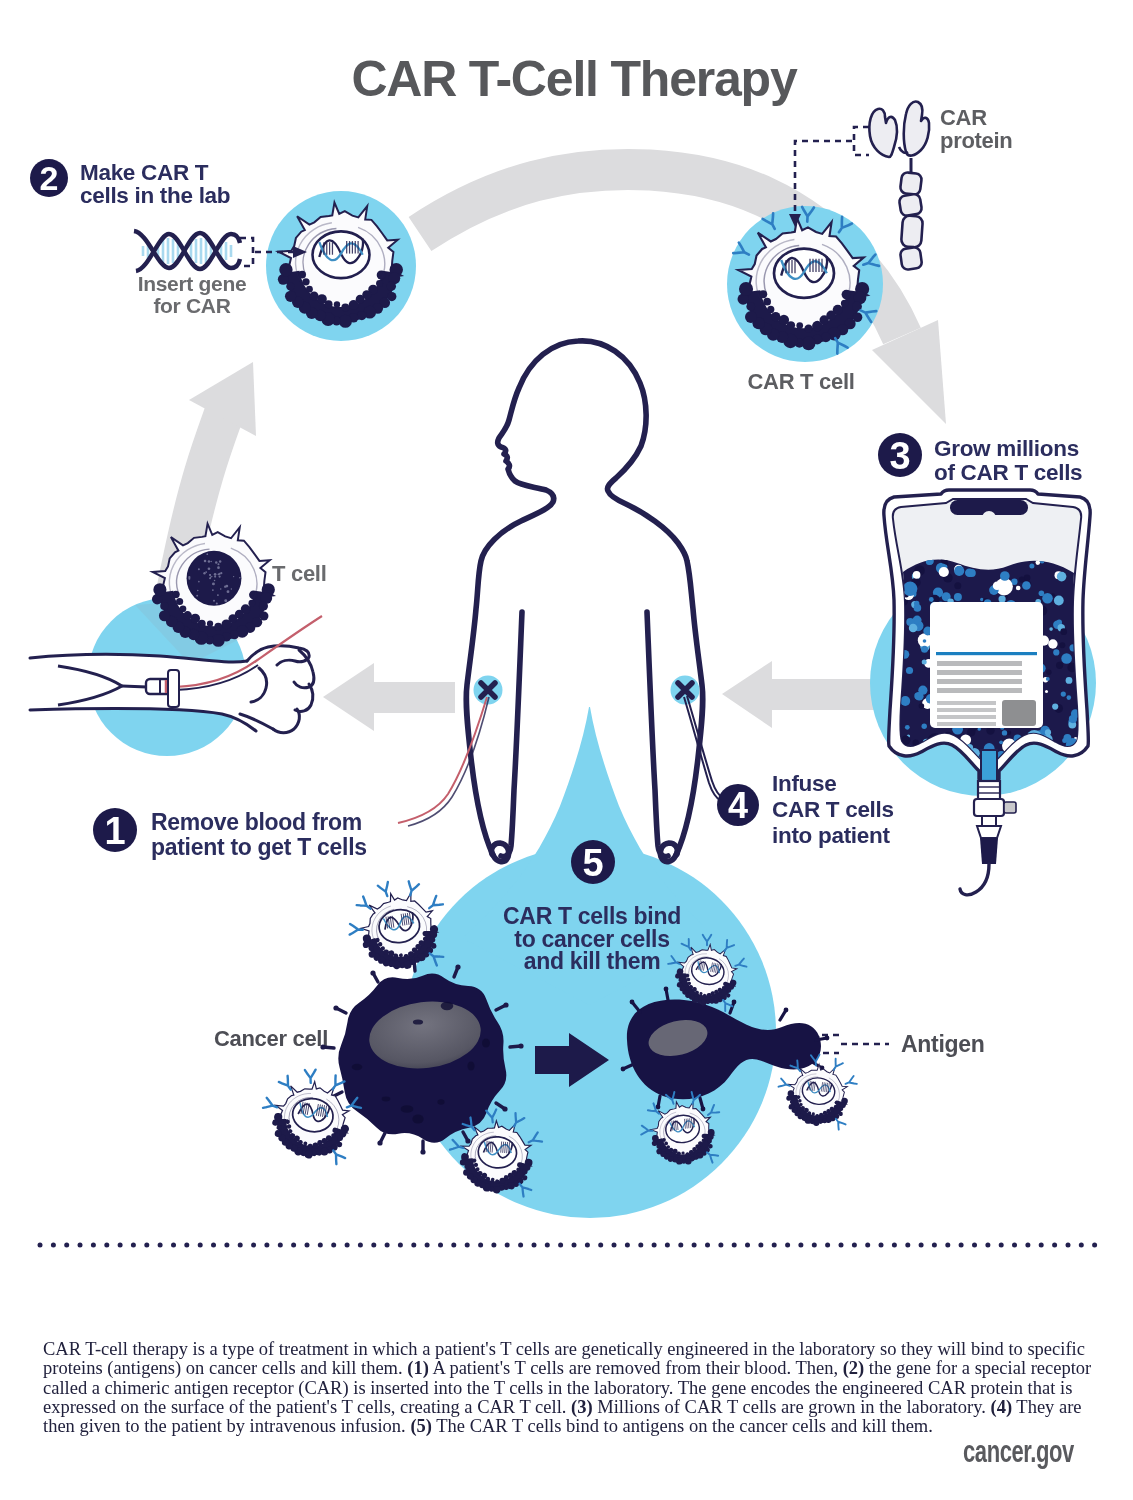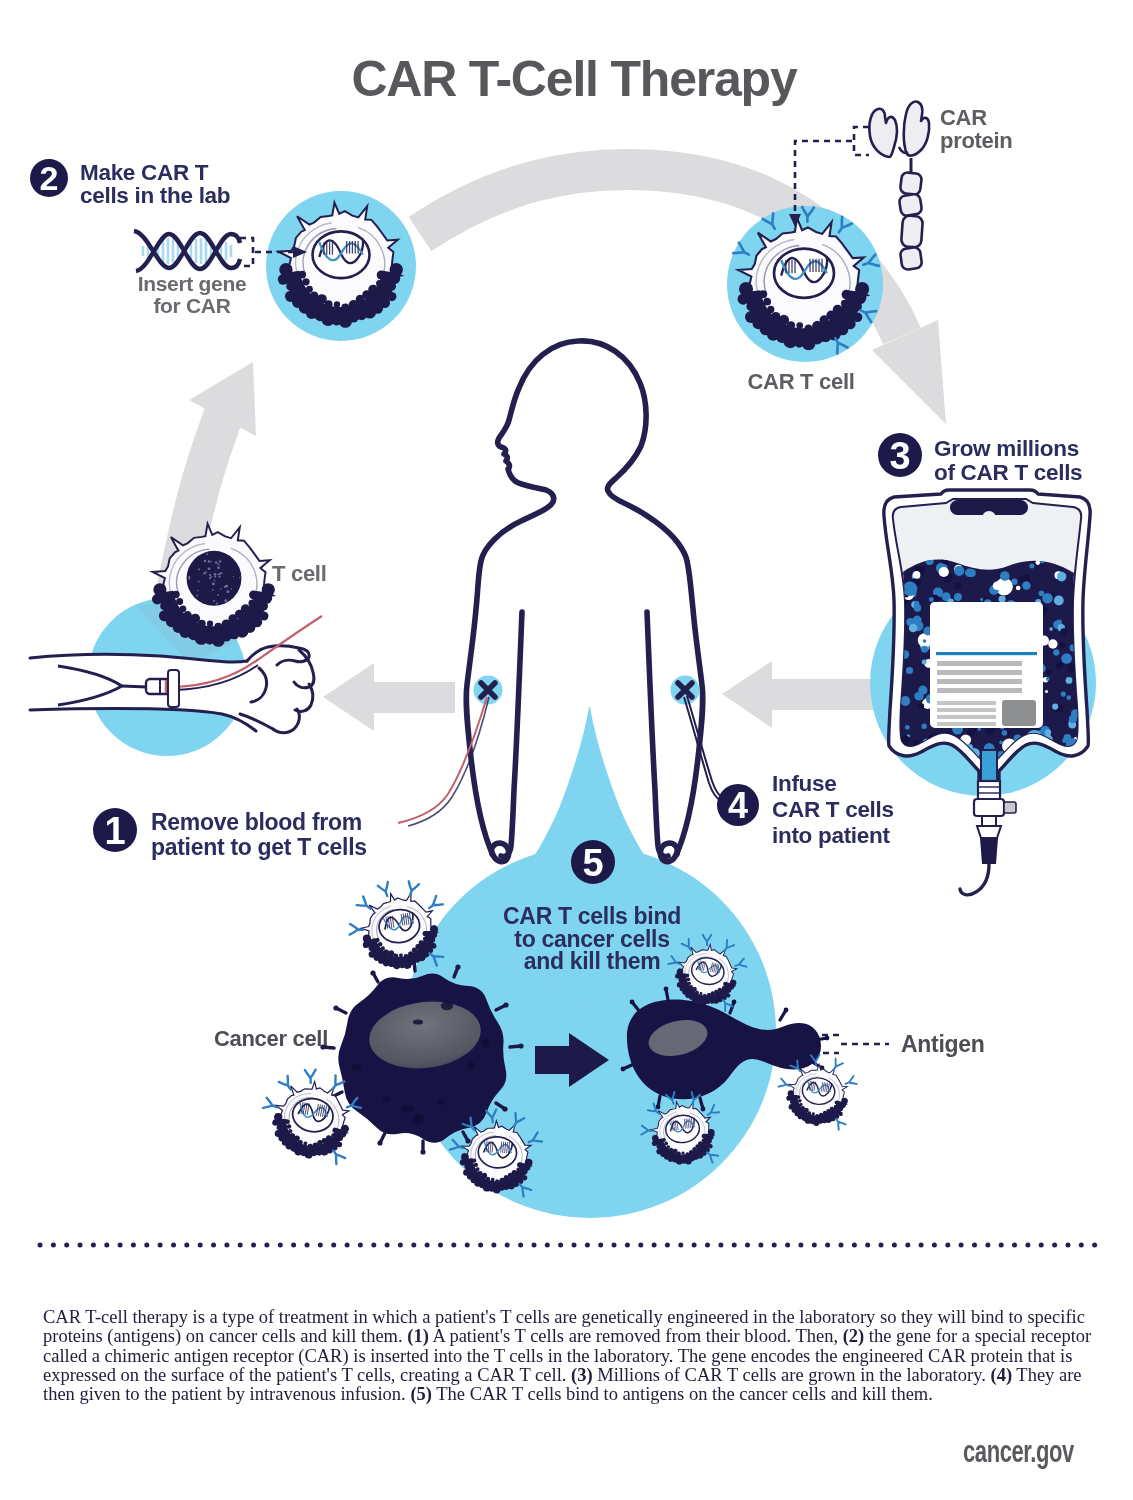--- a/index.html
+++ b/index.html
@@ -1,15 +1,15 @@
 <!DOCTYPE html>
 <html><head><meta charset="utf-8"><style>
 html,body{margin:0;padding:0;background:#fff}
 .page{position:relative;width:1133px;height:1500px;overflow:hidden;background:#fff;font-family:"Liberation Sans",sans-serif}
-.para{position:absolute;left:43px;top:1308px;width:1062px;font-family:"Liberation Serif",serif;font-size:18.5px;line-height:19.3px;color:#21213d}
+.para{position:absolute;left:43px;top:1340px;width:1062px;font-family:"Liberation Serif",serif;font-size:18.5px;line-height:19.3px;color:#21213d}
 .cg{position:absolute;left:963px;top:1434px;font-size:31px;font-weight:bold;color:#595a5e;letter-spacing:-0.6px;transform:scaleX(0.71);transform-origin:0 0}
 </style></head><body>
 <div class="page">
 <svg width="1133" height="1500" viewBox="0 0 1133 1500" style="position:absolute;left:0;top:0">
 <rect width="1133" height="1500" fill="#ffffff"></rect>
 <defs>
 <g id="cellbody">
           <path d="M -90.6,-0.0 L -87.7,-12.3 L -109.6,-23.3 L -87.1,-25.0 L -82.1,-33.2 L -79.1,-47.5 L -69.7,-58.4 L -63.5,-61.3 L -77.0,-85.5 L -55.4,-70.9 L -46.8,-74.9 L -35.7,-84.2 L -21.4,-85.9 L -15.3,-87.0 L -11.5,-109.4 L -3.1,-89.6 L 6.6,-94.4 L 20.0,-86.7 L 30.4,-83.5 L 46.0,-103.2 L 42.5,-79.9 L 53.4,-79.2 L 63.2,-67.7 L 71.8,-56.1 L 81.1,-43.1 L 99.6,-44.3 L 82.9,-30.2 L 92.0,-23.0 L 90.0,-7.9 L 88.9,6.2 L 88.0,9.2 L 105.4,18.6 L 86.6,21.6 L 88.8,32.3 L 78.2,43.4 L 73.0,57.0 L 63.5,68.1 L 50.9,75.4 L 39.0,83.7 L 24.4,85.1 L 10.8,87.8 L -3.1,89.6 L -17.8,91.7 L -31.3,85.9 L -43.9,79.2 L -57.1,73.0 L -67.0,62.5 L -74.9,50.5 L -85.5,39.9 L -86.4,28.1 L -103.8,25.9 L -87.6,15.5 L -92.4,6.5 Z" fill="#fbfbfd" stroke="#23204f" stroke-width="3.5"></path>
 <path d="M 86.2,12.1 A 87,87 0 0 1 -86.2,12.1" fill="none" stroke="#1d1a4a" stroke-width="27"></path>
           <circle cx="96.9" cy="8.5" r="11.8" fill="#1d1a4a"></circle>

